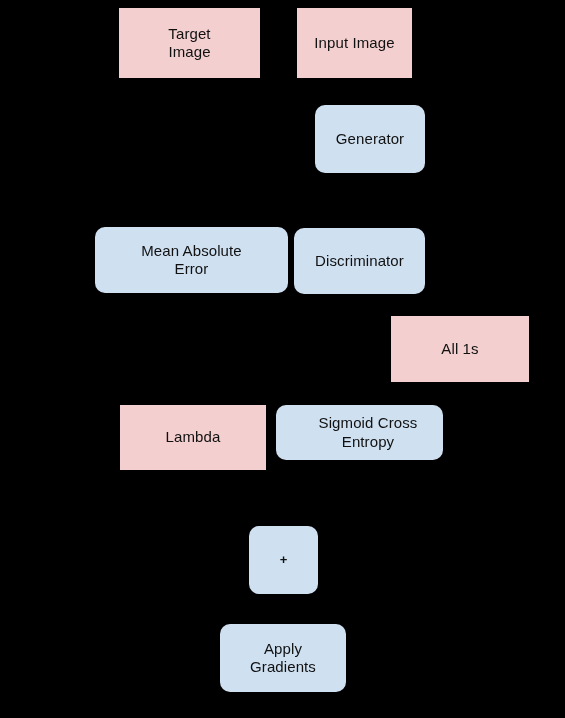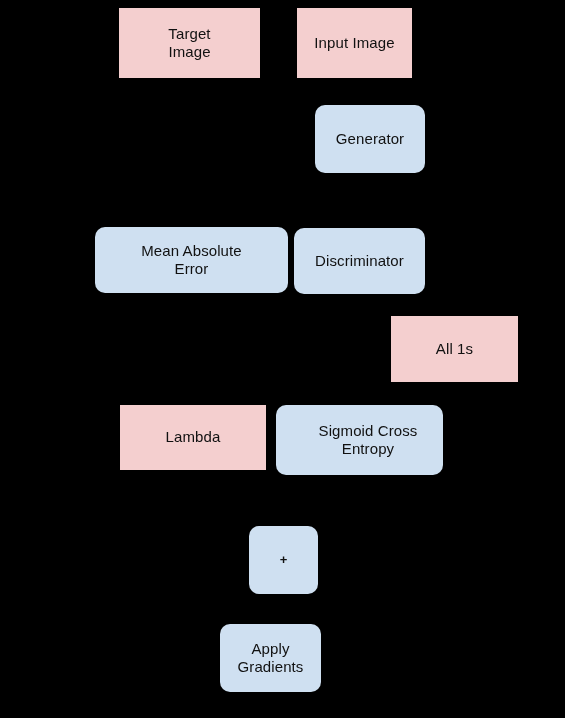--- a/index.html
+++ b/index.html
@@ -92,21 +92,21 @@
       <div class="arrowhead" style="left: 278px; top: 617px;"></div>
     </div>
   <div id="node-layer">
       <div class="node node-data" style="left: 119px; top: 8px; width: 141px; height: 70px;">Target
 Image</div>
       <div class="node node-data" style="left: 297px; top: 8px; width: 115px; height: 70px;">Input Image</div>
       <div class="node node-op" style="left: 305px; top: 105px; width: 110px; height: 68px; margin-left: 10px;">Generator</div>
       <div class="node node-op" style="left: 95px; top: 227px; width: 193px; height: 66px;">Mean Absolute
 Error</div>
       <div class="node node-op" style="left: 294px; top: 228px; width: 131px; height: 66px; text-align: right;">Discriminator</div>
-      <div class="node node-data" style="left: 391px; top: 316px; width: 127px; height: 66px; text-align: right;">All 1s</div>
+      <div class="node node-data" style="left: 391px; top: 316px; width: 138px; height: 66px; text-align: right;">All 1s</div>
       <div class="node node-data" style="left: 120px; top: 405px; width: 146px; height: 65px;">Lambda</div>
-      <div class="node node-op" style="left: 276px; top: 405px; width: 167px; height: 70px; padding-left: 23px;">Sigmoid Cross
+      <div class="node node-op" style="left: 276px; top: 405px; width: 167px; height: 55px; padding-left: 23px;">Sigmoid Cross
 Entropy</div>
       <div class="node node-op small" style="left: 249px; top: 526px; width: 69px; height: 68px;">+</div>
-      <div class="node node-op" style="left: 220px; top: 624px; width: 101px; height: 68px;">Apply
+      <div class="node node-op" style="left: 220px; top: 624px; width: 126px; height: 68px;">Apply
 Gradients</div>
     </div>
 </div>
 
 </body></html>

